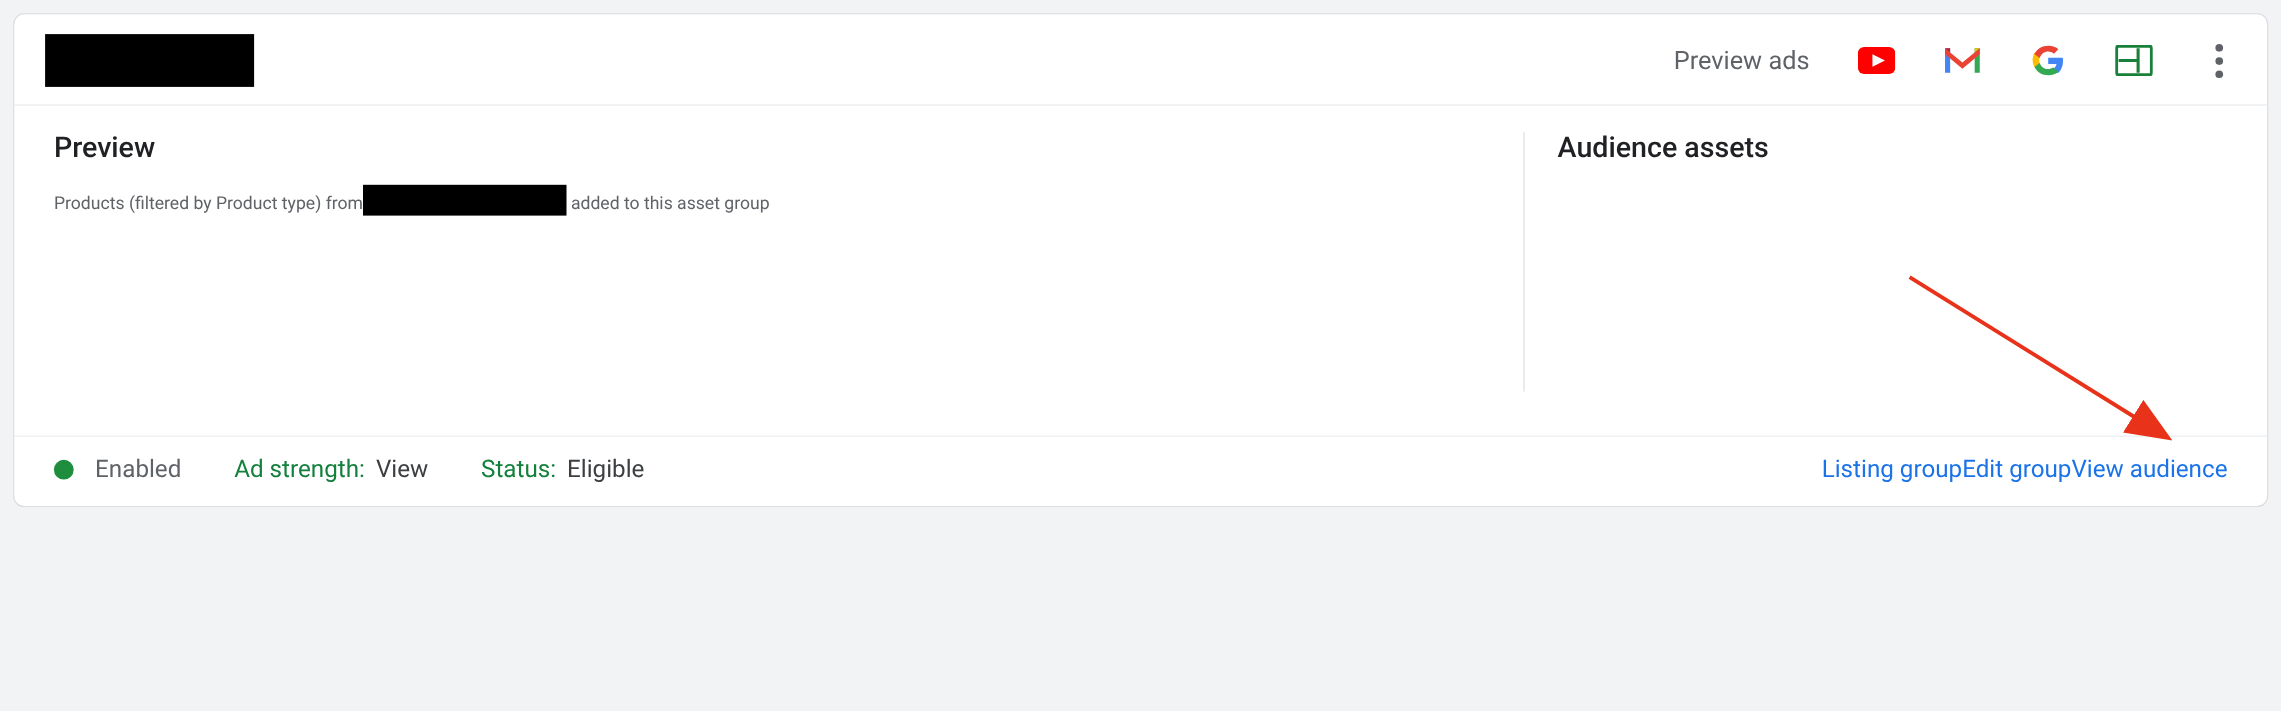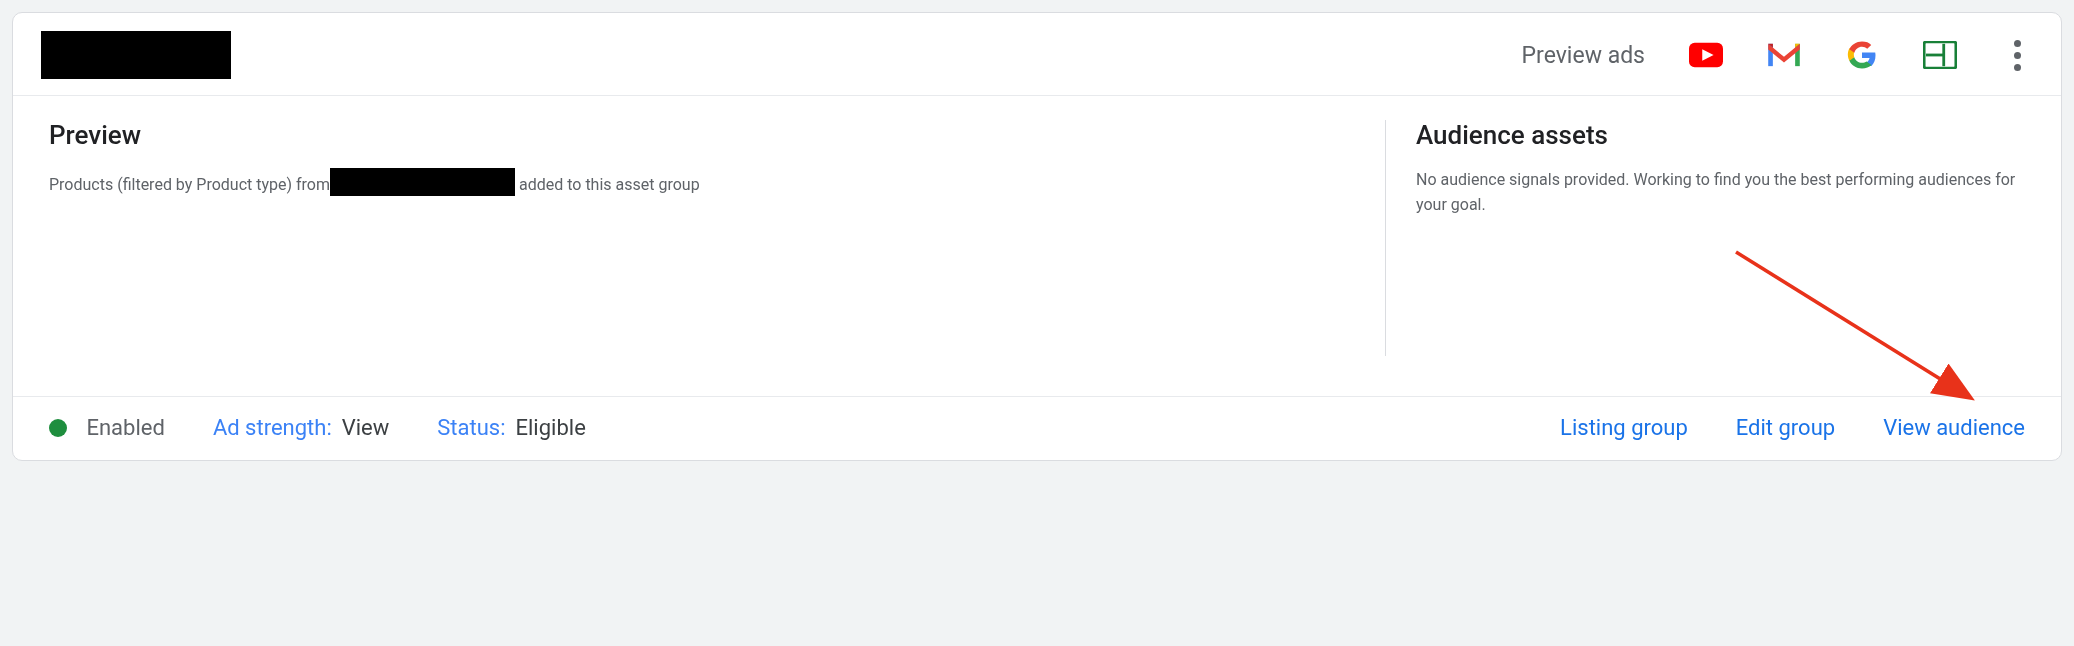--- a/index.html
+++ b/index.html
@@ -110,25 +110,24 @@
     align-items: flex-end;
     gap: 48px;
     color: #5f6368;
     font-size: 22px;
   }
   .status-dot {
     width: 18px; height: 18px; border-radius: 50%; background: #1e8e3e;
     display: inline-block; margin-right: 14px; vertical-align: -2px;
   }
   .kv { display: inline-flex; align-items: baseline; gap: 10px; }
-  .kv .label { color: #3b82f6; }
+  .kv .label { color: #15803d; }
   .kv .value { color: #3c4043; }
   .footer-right {
     display: flex;
-    gap: 48px;
     justify-content: center;
   }
   .action-link {
     color: #1a73e8;
     font-size: 22px;
     cursor: pointer;
   }
   
   .arrow-overlay {
     position: absolute;
@@ -190,21 +189,20 @@
 
   <div class="card-body">
     <div class="col-left">
       <h3 class="section-title">Preview</h3>
       <p class="section-text">
         <span>Products (filtered by Product type) from</span><span class="redacted-inline"></span><span> added to this asset group</span>
       </p>
     </div>
     <div class="col-right">
       <h3 class="section-title">Audience assets</h3>
-      <p class="section-text">No audience signals provided. Working to find you the best performing audiences for your goal.</p>
     </div>
   </div>
 
   <div class="card-footer">
     <div class="footer-left">
       <span>
         <span class="status-dot"></span>
         <span>Enabled</span>
       </span>
       <span class="kv">

